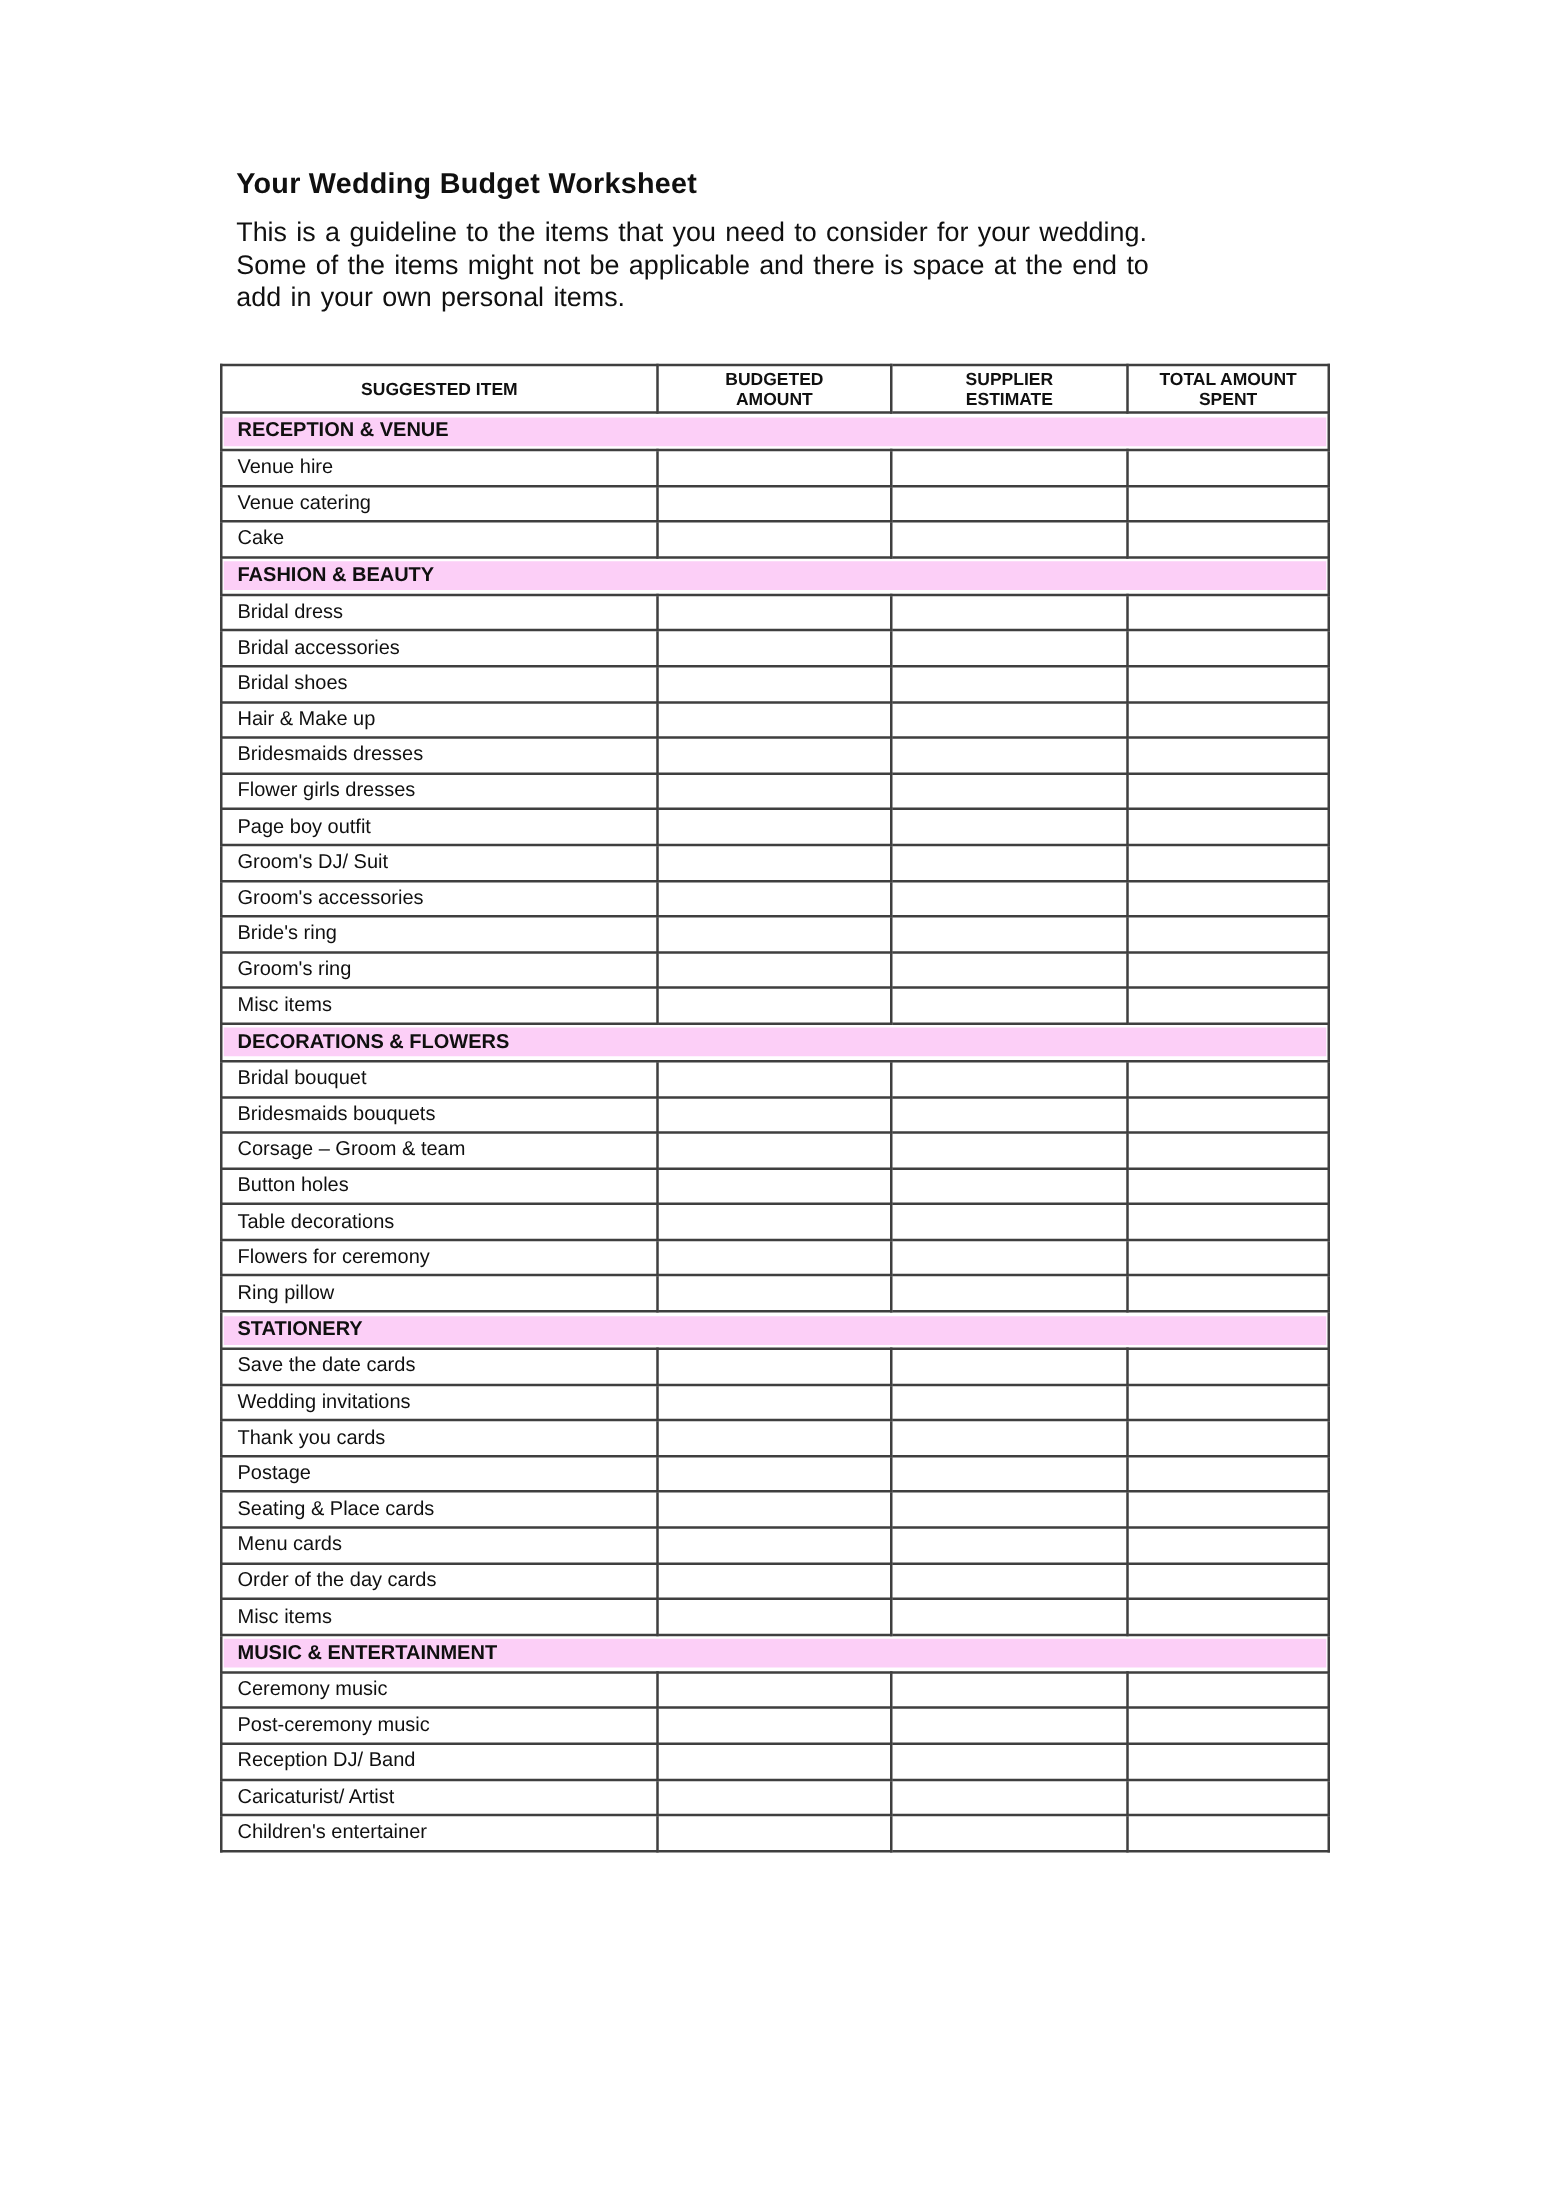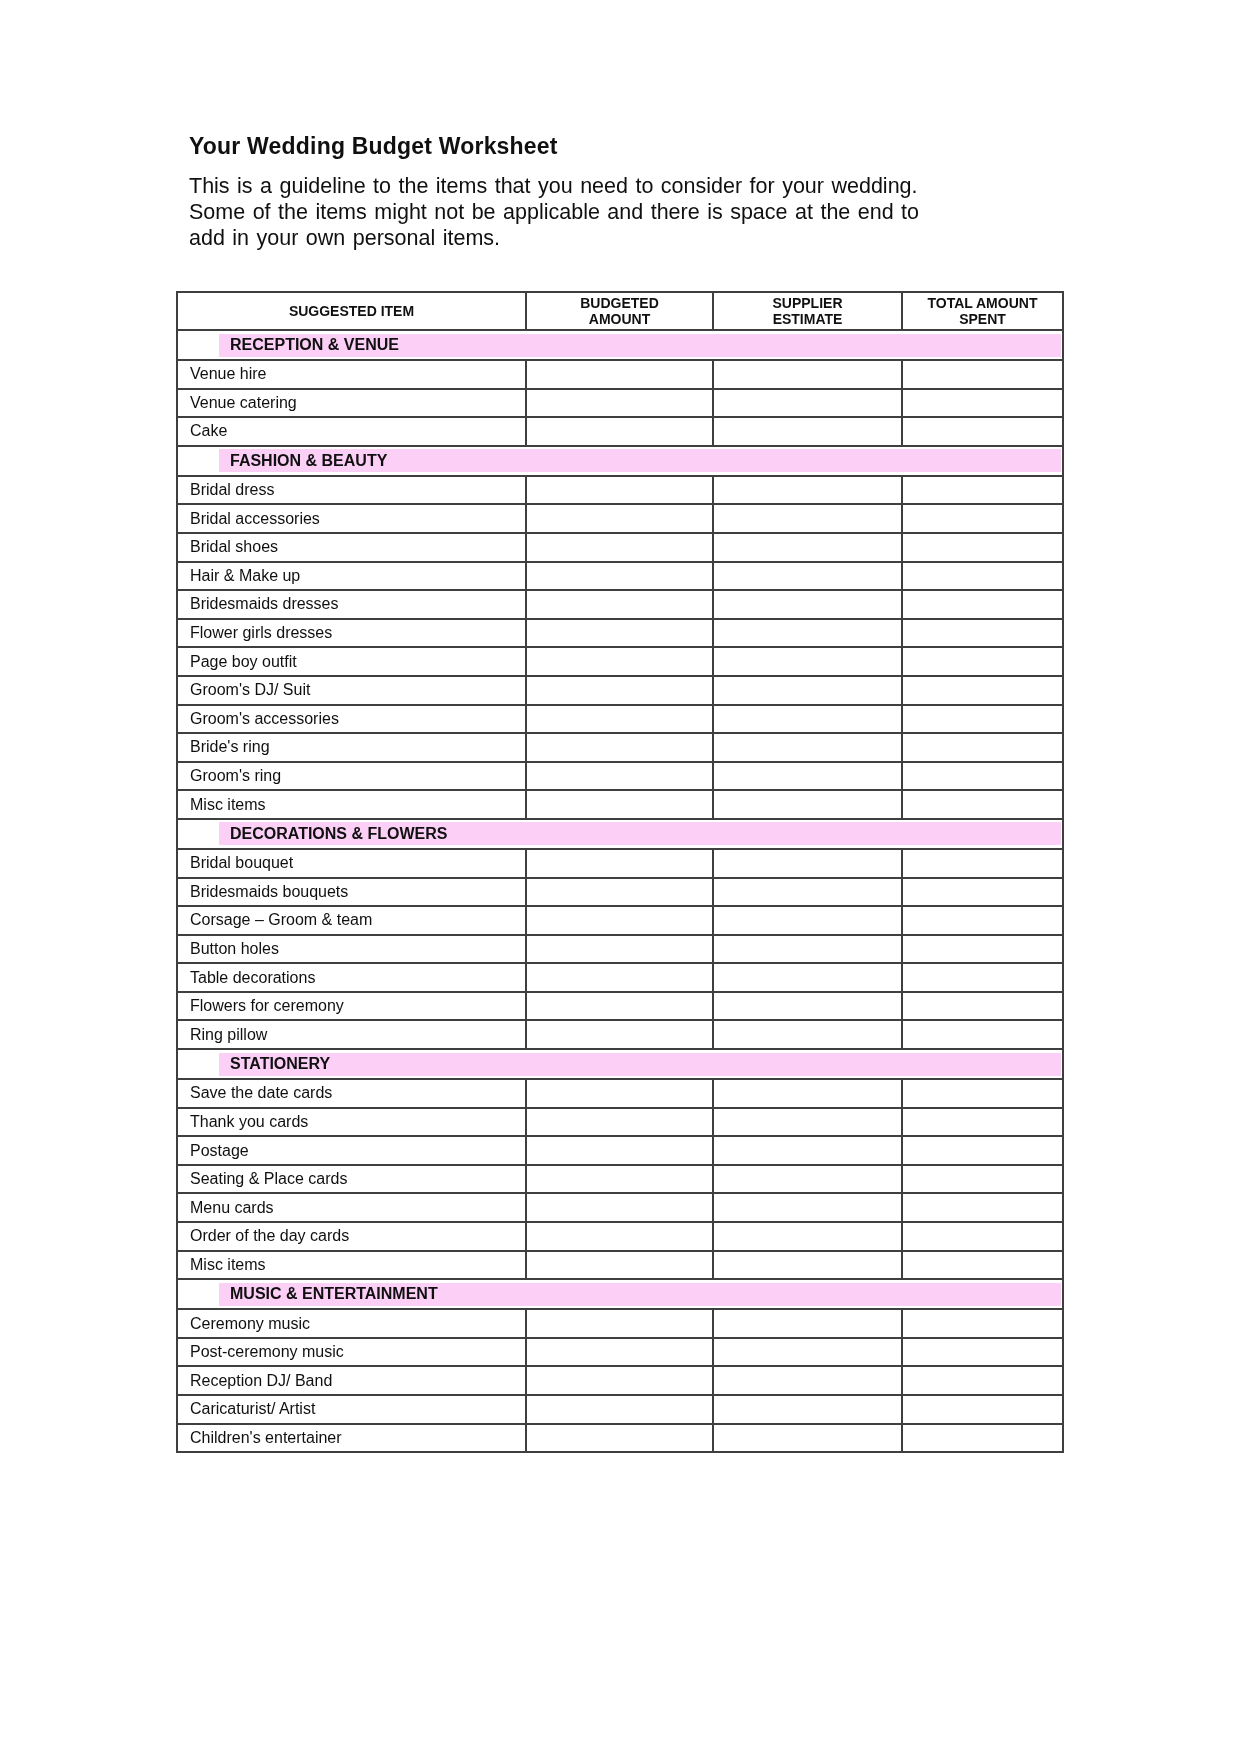--- a/index.html
+++ b/index.html
@@ -58,21 +58,20 @@
     padding:2.5px 1px;
     background:#fff;
   }
   .section-band{
     height:23px;
     background:var(--band);
     display:flex;align-items:center;
     padding-left:11px;
     font-size:16px;font-weight:700;
     white-space:nowrap;
-    margin-left:40px;
   }
 </style>
 </head>
 <body>
 
 <div class="page">
 
   <div class="doc-title">Your Wedding Budget Worksheet</div>
 
   <div class="intro">
@@ -276,20 +275,26 @@
     </td>
   </tr>
 
   <tr>
     <td class="item-cell">Save the date cards</td>
     <td class="value-cell"></td>
     <td class="value-cell"></td>
     <td class="value-cell"></td>
   </tr>
 
+  <tr>
+    <td class="item-cell">Wedding invitations</td>
+    <td class="value-cell"></td>
+    <td class="value-cell"></td>
+    <td class="value-cell"></td>
+  </tr>
 
   <tr>
     <td class="item-cell">Thank you cards</td>
     <td class="value-cell"></td>
     <td class="value-cell"></td>
     <td class="value-cell"></td>
   </tr>
 
   <tr>
     <td class="item-cell">Postage</td>

